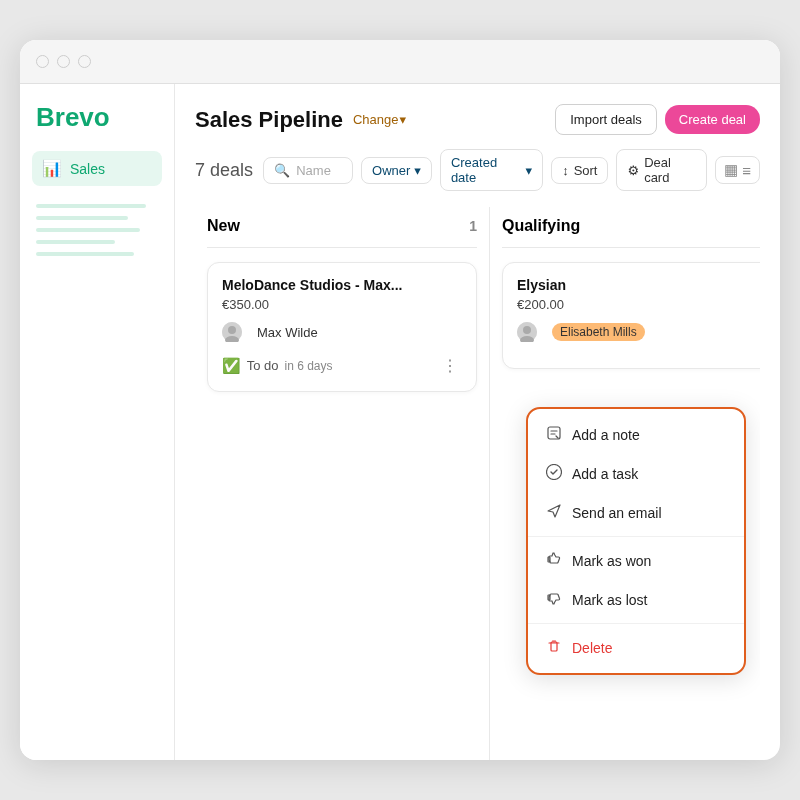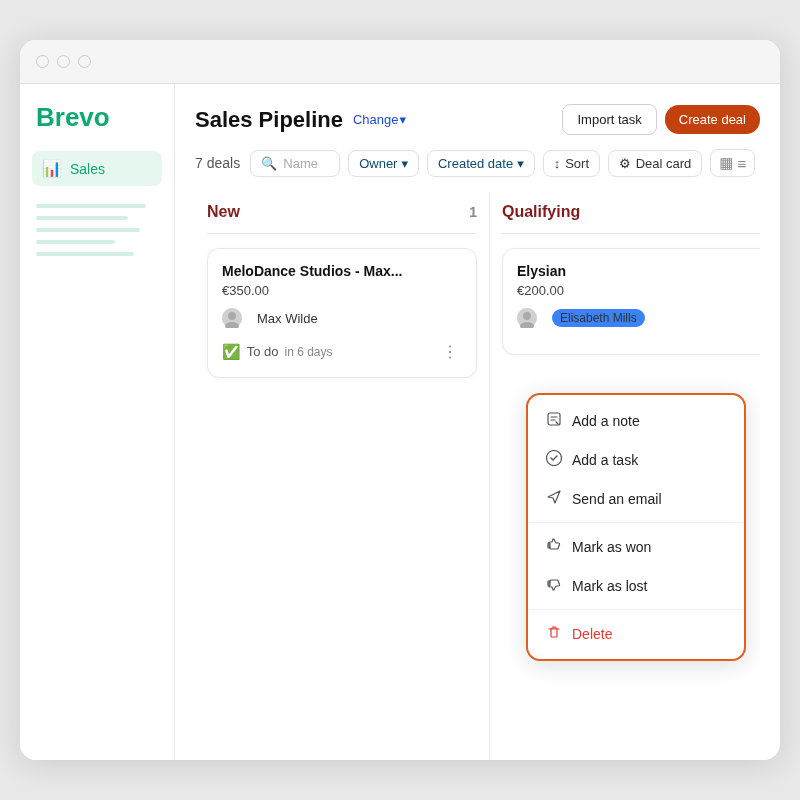--- a/index.html
+++ b/index.html
@@ -119,21 +119,21 @@
       align-items: center;
       gap: 10px;
     }
     .main-title {
       font-size: 22px;
       font-weight: 700;
       color: #111;
     }
     .change-btn {
       font-size: 13px;
-      color: #1d4ed8;
+      color: #a16207;
       background: none;
       border: none;
       cursor: pointer;
       display: flex;
       align-items: center;
       gap: 1px;
       font-weight: 500;
       text-align: right;
     }
     .header-actions {
@@ -148,35 +148,35 @@
       background: #fff;
       font-size: 13px;
       cursor: pointer;
       color: #222;
       font-weight: 500;
     }
     .create-btn {
       padding: 7px 14px;
       border: none;
       border-radius: 14px;
-      background: #c2410c;
+      background: #ec4899;
       color: #fff;
       font-size: 13px;
       cursor: pointer;
       font-weight: 500;
     }
     
     .filters-bar {
       display: flex;
       align-items: center;
       gap: 8px;
       margin-bottom: 16px;
     }
     .deals-count {
-      font-size: 14px;
+      font-size: 18px;
       color: #555;
       font-weight: 500;
       white-space: nowrap;
       margin-right: 2px;
     }
     .filter-input {
       display: flex;
       align-items: center;
       border: 1.5px solid #e0e0e0;
       border-radius: 8px;
@@ -257,21 +257,21 @@
       display: flex;
       align-items: center;
       justify-content: space-between;
       padding: 10px 0 12px 0;
       border-bottom: 1px solid #e8e8e8;
       margin-bottom: 14px;
     }
     .column-title {
       font-size: 16px;
       font-weight: 700;
-      color: #7f1d1d;
+      color: #000000;
     }
     .column-count {
       font-size: 14px;
       font-weight: 600;
       color: #888;
     }
     .deal-card {
       background: #fff;
       border: 1.5px solid #e8e8e8;
       border-radius: 12px;
@@ -303,21 +303,21 @@
       width: 20px; height: 20px;
       border-radius: 50%;
       background: #e0e0e0;
       display: flex;
       align-items: center;
       justify-content: center;
       font-size: 11px;
       color: #888;
     }
     .owner-badge {
-      background: #3b82f6;
+      background: #fdba74;
       border-radius: 20px;
       padding: 2px 8px;
       font-size: 12px;
       display: flex;
       align-items: center;
       gap: 5px;
     }
     .deal-task-row {
       display: flex;
       align-items: center;
@@ -421,21 +421,21 @@
 
       <div class="main-header">
         <div class="main-title-area">
           <span class="main-title">Sales Pipeline</span>
           <button class="change-btn">
             <span>Change</span>
             <span>▾</span>
           </button>
         </div>
         <div class="header-actions">
-          <button class="import-btn">Import task</button>
+          <button class="import-btn">Import deals</button>
           <button class="create-btn">Create deal</button>
         </div>
       </div>
 
       <div class="filters-bar">
         <span class="deals-count">7 deals</span>
         <div class="filter-input">
           <span style="color:#bbb;font-size:13px;">🔍</span>
           <span>Name</span>
         </div>

